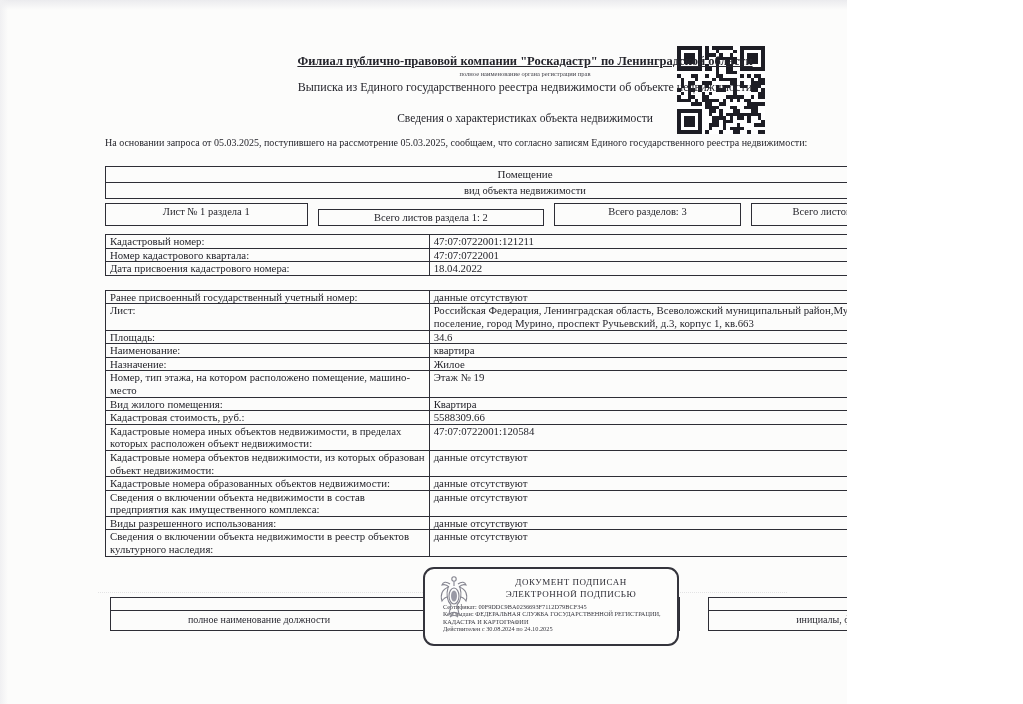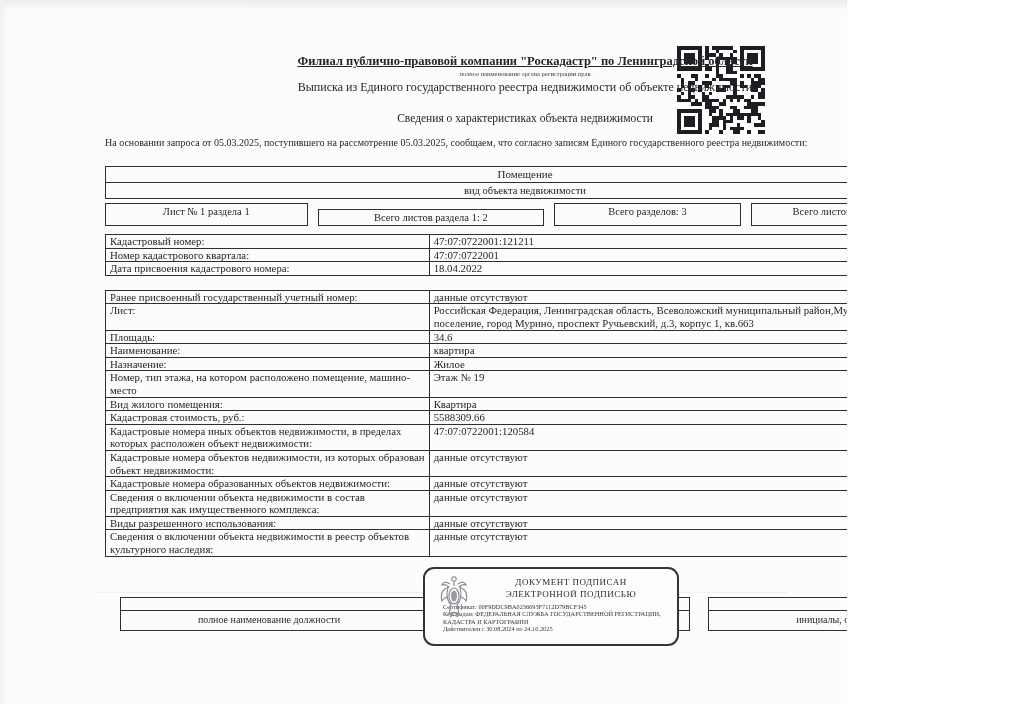--- a/index.html
+++ b/index.html
@@ -42,21 +42,21 @@
   table.doc{width:100%;border-collapse:collapse;table-layout:fixed;}
   table.doc td{border:1.3px solid #2e2e36;padding:0 4px;font-size:10.8px;
     line-height:12.6px;vertical-align:top;word-wrap:break-word;}
   table.doc td.lbl{width:37.5%;}
   .blockC{margin-top:8px;}
   .blockD{margin-top:14px;}
 
   .signature{position:relative;margin-top:10px;height:96px;}
   .sig-box{position:absolute;top:30px;height:34px;border:1.4px solid #2e2e36;
     box-sizing:border-box;background:transparent;z-index:1;}
-  .sig-left{left:15px;width:570px;}
+  .sig-left{left:5px;width:570px;}
   .sig-right{left:603px;width:262px;}
   .sig-top-cell{height:12px;border-bottom:1.2px solid #2e2e36;}
   .sig-label{font-size:10px;line-height:17px;text-align:center;color:#2a2a32;}
   .sig-left .sig-label{width:296px;}
 
   .stamp{position:absolute;left:300px;top:0;width:256px;height:79px;
     border:2.6px solid #34343c;border-radius:11px;background:#fdfdfc;z-index:2;
     box-sizing:border-box;margin-left:18px;}
   .stamp-emblem{position:absolute;left:13px;top:5px;}
   .stamp-titles{margin-left:46px;margin-right:6px;padding-top:7px;text-align:center;}

